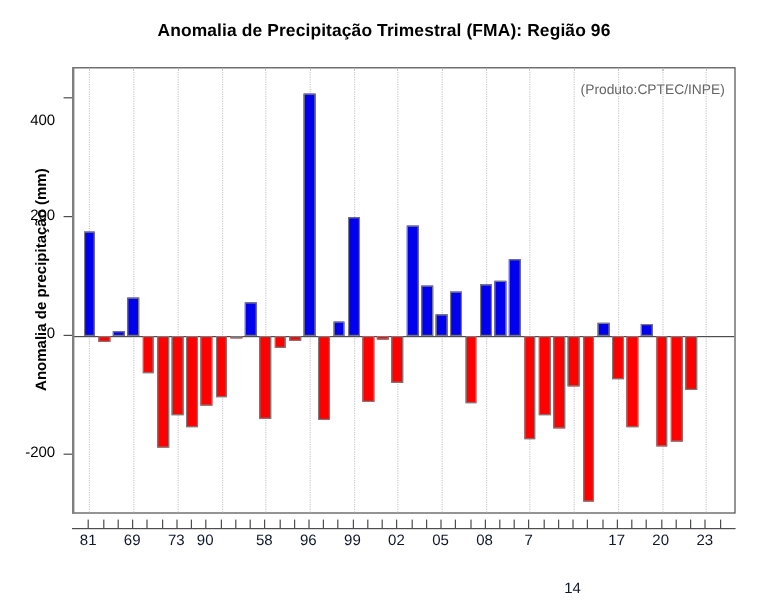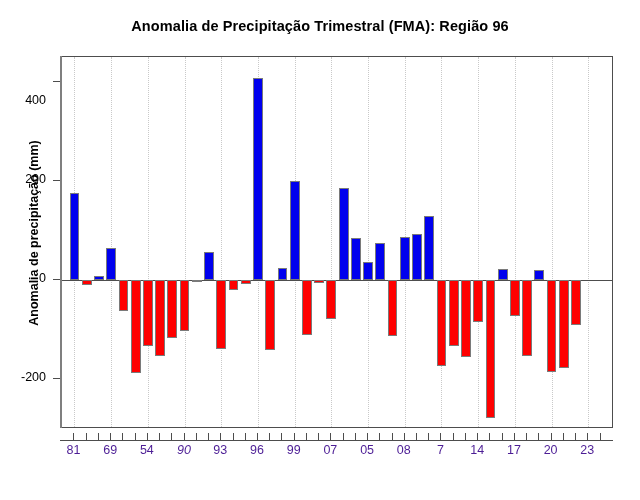--- a/index.html
+++ b/index.html
@@ -78,21 +78,21 @@
 
   
   .xaxis-line{
     position:absolute;left:60px;top:440px;width:553px;height:1px;background:#4d4d4d;
   }
   .xtick{
     position:absolute;top:433px;width:1px;height:7px;background:#4d4d4d;
   }
   .xlabel{
     position:absolute;top:443px;
-    font-size:12.5px;color:#4c1d95;
+    font-size:12.5px;color:#0f172a;
     white-space:nowrap;
     transform:translateX(-50%);
   }
   .xtitle{
     position:absolute;left:0;top:464px;width:640px;
     text-align:center;
     font-size:12.5px;font-weight:bold;color:#000;
   }
 </style>
 </head>
@@ -158,20 +158,21 @@
         <div class="bar neg" title="2014: -85 mm" style="left: 412.303px; top: 223.2px; width: 9.78761px; height: 42.16px;"></div>
         <div class="bar neg" title="2015: -278 mm" style="left: 424.538px; top: 223.2px; width: 9.78761px; height: 137.888px;"></div>
         <div class="bar pos" title="2016: 23 mm" style="left: 436.772px; top: 211.792px; width: 9.78761px; height: 11.408px;"></div>
         <div class="bar neg" title="2017: -73 mm" style="left: 449.007px; top: 223.2px; width: 9.78761px; height: 36.208px;"></div>
         <div class="bar neg" title="2018: -152 mm" style="left: 461.241px; top: 223.2px; width: 9.78761px; height: 75.392px;"></div>
         <div class="bar pos" title="2019: 20 mm" style="left: 473.476px; top: 213.28px; width: 9.78761px; height: 9.92px;"></div>
         <div class="bar neg" title="2020: -186 mm" style="left: 485.71px; top: 223.2px; width: 9.78761px; height: 92.256px;"></div>
         <div class="bar neg" title="2021: -178 mm" style="left: 497.945px; top: 223.2px; width: 9.78761px; height: 88.288px;"></div>
         <div class="bar neg" title="2022: -91 mm" style="left: 510.179px; top: 223.2px; width: 9.78761px; height: 45.136px;"></div>
       </div>
+    <div class="produto-note">(Produto:CPTEC/INPE)</div>
   </div>
 
   <div class="yaxis-line"></div>
   <div id="yaxis-layer">
       <div class="ytick" style="left: 53px; top: 80.8px;"></div>
       <div class="ylabel" style="left: 2px; top: 72.8px; width: 44px; margin-top: 20px;">400</div>
       <div class="ytick" style="left: 53px; top: 180px;"></div>
       <div class="ylabel" style="left: 2px; top: 172px; width: 44px;">200</div>
       <div class="ytick" style="left: 53px; top: 279.2px;"></div>
       <div class="ylabel" style="left: 2px; top: 271.2px; width: 44px;">0</div>
@@ -184,57 +185,57 @@
   <div id="xaxis-layer">
       <div class="xtick" style="left: 73.458px;"></div>
       <div class="xlabel" style="left: 73.458px;">81</div>
       <div class="xtick" style="left: 85.6925px;"></div>
       <div class="xtick" style="left: 97.927px;"></div>
       <div class="xtick" style="left: 110.162px;"></div>
       <div class="xlabel" style="left: 110.162px;">69</div>
       <div class="xtick" style="left: 122.396px;"></div>
       <div class="xtick" style="left: 134.631px;"></div>
       <div class="xtick" style="left: 146.865px;"></div>
-      <div class="xlabel" style="left: 146.865px;">54</div>
+      <div class="xlabel" style="left: 146.865px;">73</div>
       <div class="xtick" style="left: 159.1px;"></div>
       <div class="xtick" style="left: 171.334px;"></div>
       <div class="xtick" style="left: 183.569px;"></div>
-      <div class="xlabel" style="left: 184px; font-style: italic;">90</div>
+      <div class="xlabel" style="left: 171px;">90</div>
       <div class="xtick" style="left: 195.803px;"></div>
       <div class="xtick" style="left: 208.038px;"></div>
       <div class="xtick" style="left: 220.272px;"></div>
-      <div class="xlabel" style="left: 220.272px;">93</div>
+      <div class="xlabel" style="left: 220.272px;">58</div>
       <div class="xtick" style="left: 232.507px;"></div>
       <div class="xtick" style="left: 244.741px;"></div>
       <div class="xtick" style="left: 256.976px;"></div>
       <div class="xlabel" style="left: 256.976px;">96</div>
       <div class="xtick" style="left: 269.21px;"></div>
       <div class="xtick" style="left: 281.445px;"></div>
       <div class="xtick" style="left: 293.679px;"></div>
       <div class="xlabel" style="left: 293.679px;">99</div>
       <div class="xtick" style="left: 305.914px;"></div>
       <div class="xtick" style="left: 318.148px;"></div>
       <div class="xtick" style="left: 330.383px;"></div>
-      <div class="xlabel" style="left: 330.383px;">07</div>
+      <div class="xlabel" style="left: 330.383px;">02</div>
       <div class="xtick" style="left: 342.617px;"></div>
       <div class="xtick" style="left: 354.852px;"></div>
       <div class="xtick" style="left: 367.086px;"></div>
       <div class="xlabel" style="left: 367.086px;">05</div>
       <div class="xtick" style="left: 379.321px;"></div>
       <div class="xtick" style="left: 391.555px;"></div>
       <div class="xtick" style="left: 403.79px;"></div>
       <div class="xlabel" style="left: 403.79px;">08</div>
       <div class="xtick" style="left: 416.024px;"></div>
       <div class="xtick" style="left: 428.259px;"></div>
       <div class="xtick" style="left: 440.493px;"></div>
       <div class="xlabel" style="left: 440.493px;">7</div>
       <div class="xtick" style="left: 452.728px;"></div>
       <div class="xtick" style="left: 464.962px;"></div>
       <div class="xtick" style="left: 477.197px;"></div>
-      <div class="xlabel" style="left: 477.197px;">14</div>
+      <div class="xlabel" style="left: 477.197px; margin-top: 40px;">14</div>
       <div class="xtick" style="left: 489.431px;"></div>
       <div class="xtick" style="left: 501.666px;"></div>
       <div class="xtick" style="left: 513.9px;"></div>
       <div class="xlabel" style="left: 513.9px;">17</div>
       <div class="xtick" style="left: 526.135px;"></div>
       <div class="xtick" style="left: 538.369px;"></div>
       <div class="xtick" style="left: 550.604px;"></div>
       <div class="xlabel" style="left: 550.604px;">20</div>
       <div class="xtick" style="left: 562.838px;"></div>
       <div class="xtick" style="left: 575.073px;"></div>

